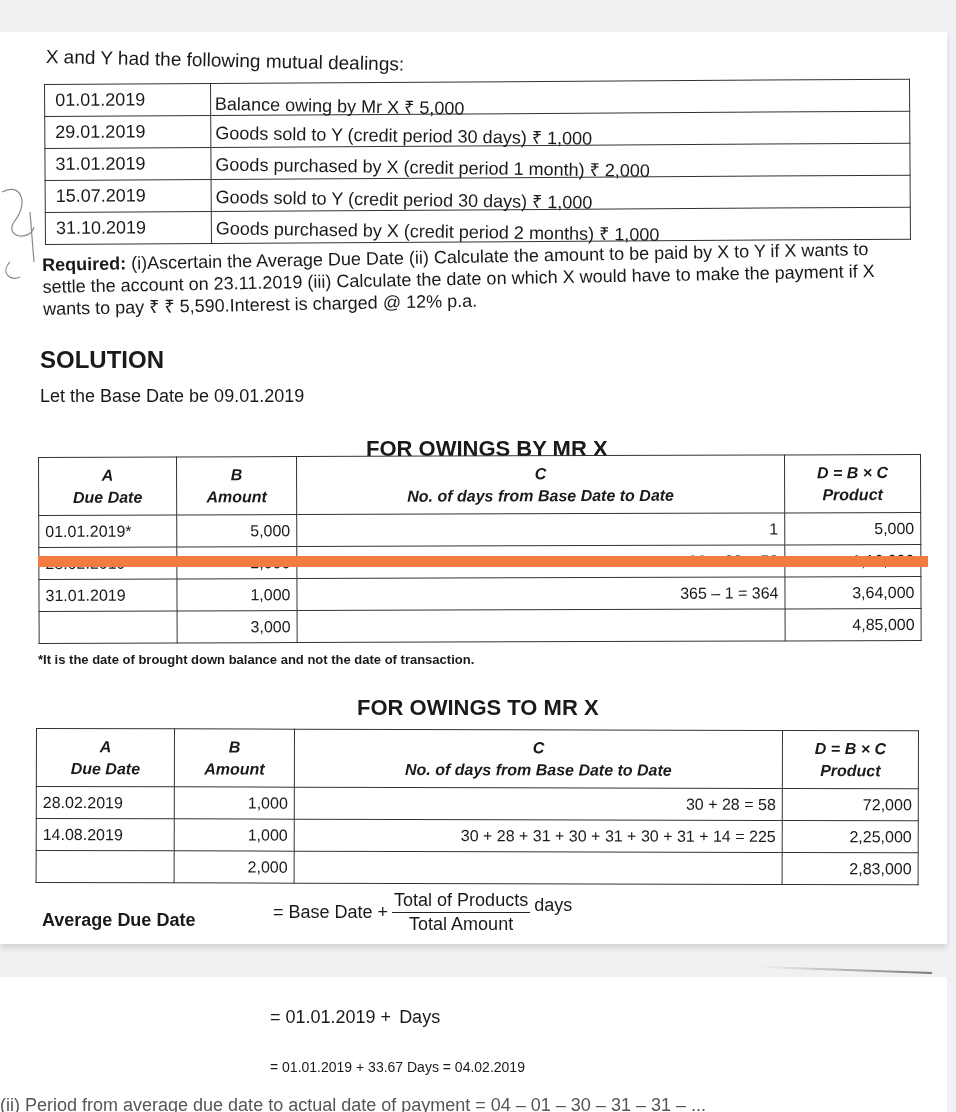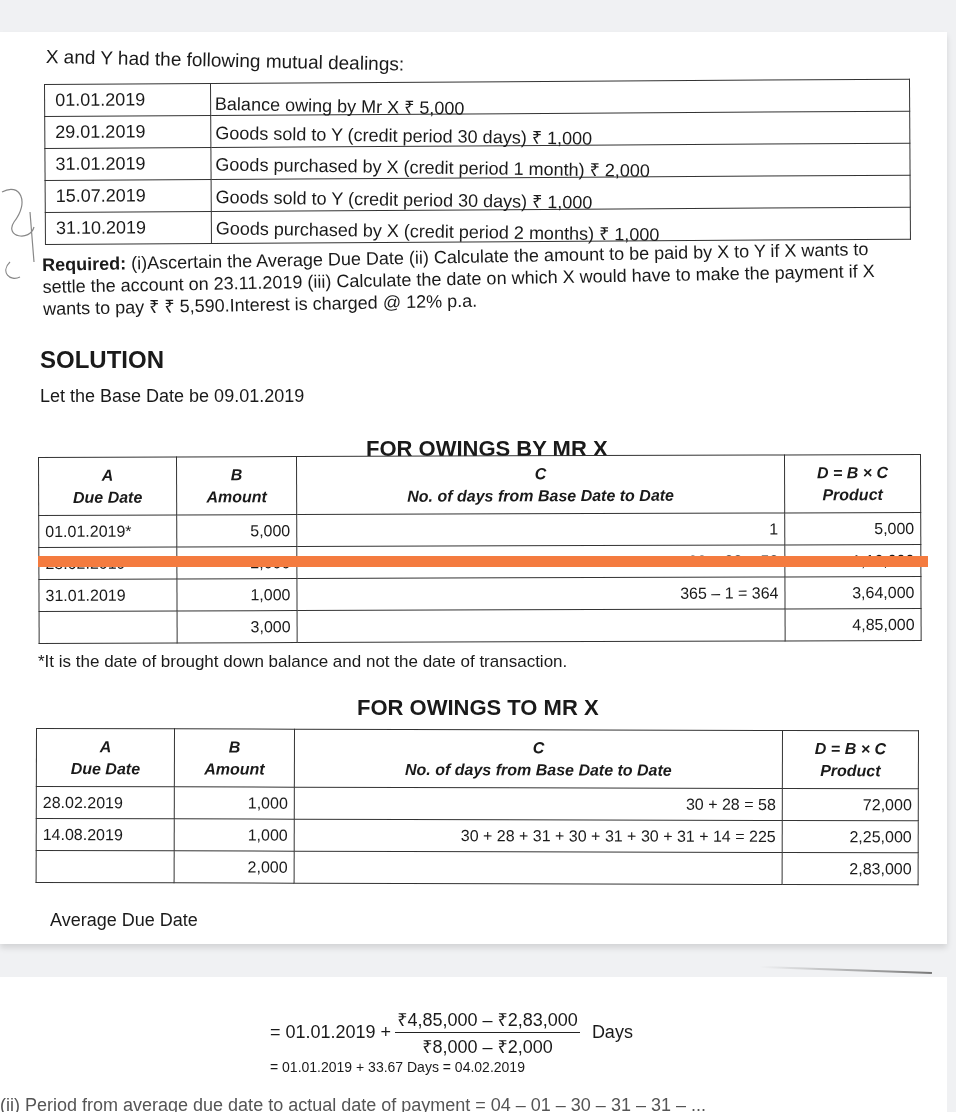--- a/index.html
+++ b/index.html
@@ -24,23 +24,23 @@
   .ot1 { left: 366px; top: 404px; }
   .ot2 { left: 357px; top: 663px; }
   .calc { position: absolute; width: 883px; }
   .calc td, .calc th { border: 1.5px solid #333; font-size: 16px; padding: 2px 6px; }
   .calc th { font-style: italic; font-weight: bold; text-align: center; height: 58px; line-height: 22px; }
   .calc td { height: 32px; }
   .calc td.r { text-align: right; }
   .c1 { width: 138px; } .c2 { width: 120px; } .c4 { width: 136px; }
   #tbl1 { left: 38px; top: 425px; transform: rotate(-0.2deg); transform-origin: left top; }
   #tbl2 { left: 36px; top: 696px; transform: rotate(0.15deg); transform-origin: left top; }
-  .foot { left: 38px; top: 620px; font-size: 17px; }
+  .foot { left: 38px; top: 620px; font-size: 13px; font-weight: bold; }
   .orange { left: 38px; top: 524px; width: 890px; height: 11px; background: #f47b3f; }
-  .avg-label { left: 50px; top: 878px; font-size: 18px; }
+  .avg-label { left: 42px; top: 878px; font-size: 18px; font-weight: bold; }
   .formula { left: 273px; top: 858px; font-size: 18px; display: flex; align-items: center; }
   .frac { display: inline-flex; flex-direction: column; align-items: center; margin: 0 4px; }
   .frac .num { border-bottom: 1px solid #222; padding: 0 2px 1px; }
   .frac .den { padding-top: 1px; }
   .margin-doodle { left: 0; top: 150px; }
   .line2 { left: 270px; top: 30px; font-size: 18px; display: flex; align-items: center; }
   .line3 { left: 270px; top: 82px; font-size: 14px; }
   .line4 { left: 0; top: 118px; font-size: 18px; color: #555; }
   .scratch { position: absolute; left: 760px; top: -8px; width: 172px; height: 2px; background: linear-gradient(90deg, rgba(120,120,120,0), #777); transform: rotate(2deg); }
 </style>
@@ -155,27 +155,31 @@
       <tr>
         <td></td>
         <td class="r">2,000</td>
         <td></td>
         <td class="r">2,83,000</td>
       </tr>
     </tbody>
   </table>
 
   <div class="abs avg-label">Average Due Date</div>
+  <div class="abs formula">
+    <span>= Base Date +</span>
+    <span class="frac">
+      <span class="num">Total of Products</span>
+      <span class="den">Total Amount</span>
+    </span>
+    <span style="margin-top:-14px">days</span>
+  </div>
 </div>
 
 <div class="page" id="page2">
   <div class="scratch"></div>
   <div class="abs line2">
     <span>= 01.01.2019 +</span>
-    <span class="frac">
-      <span class="num">₹4,85,000 – ₹2,83,000</span>
-      <span class="den">₹8,000  – ₹2,000</span>
-    </span>
     <span style="margin-left:8px">Days</span>
   </div>
   <div class="abs line3">= 01.01.2019 + 33.67 Days = 04.02.2019</div>
   <div class="abs line4">(ii) Period from average due date to actual date of payment = 04 – 01 – 30 – 31 – 31 – ...</div>
 </div>
 
 </body></html>

